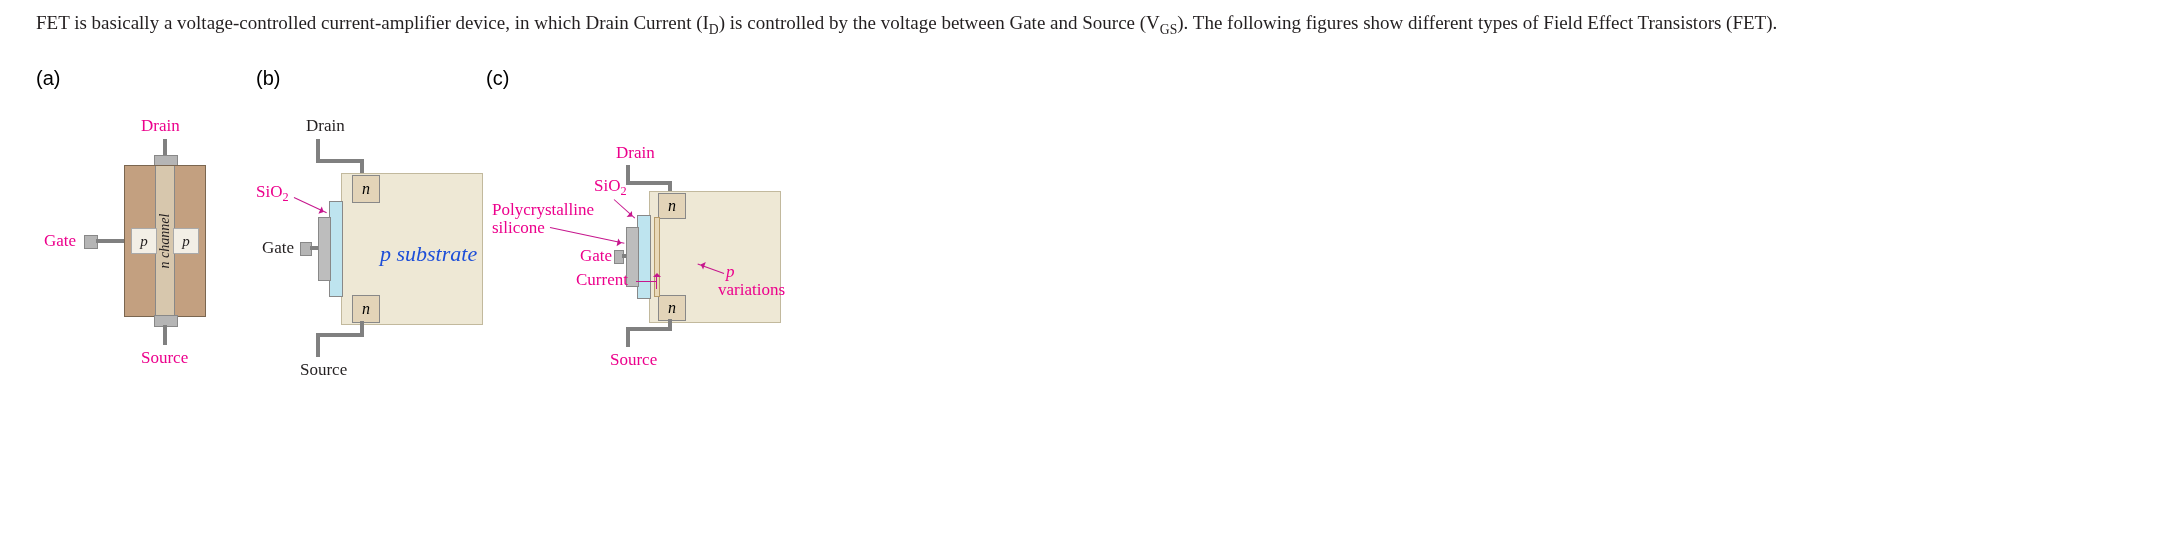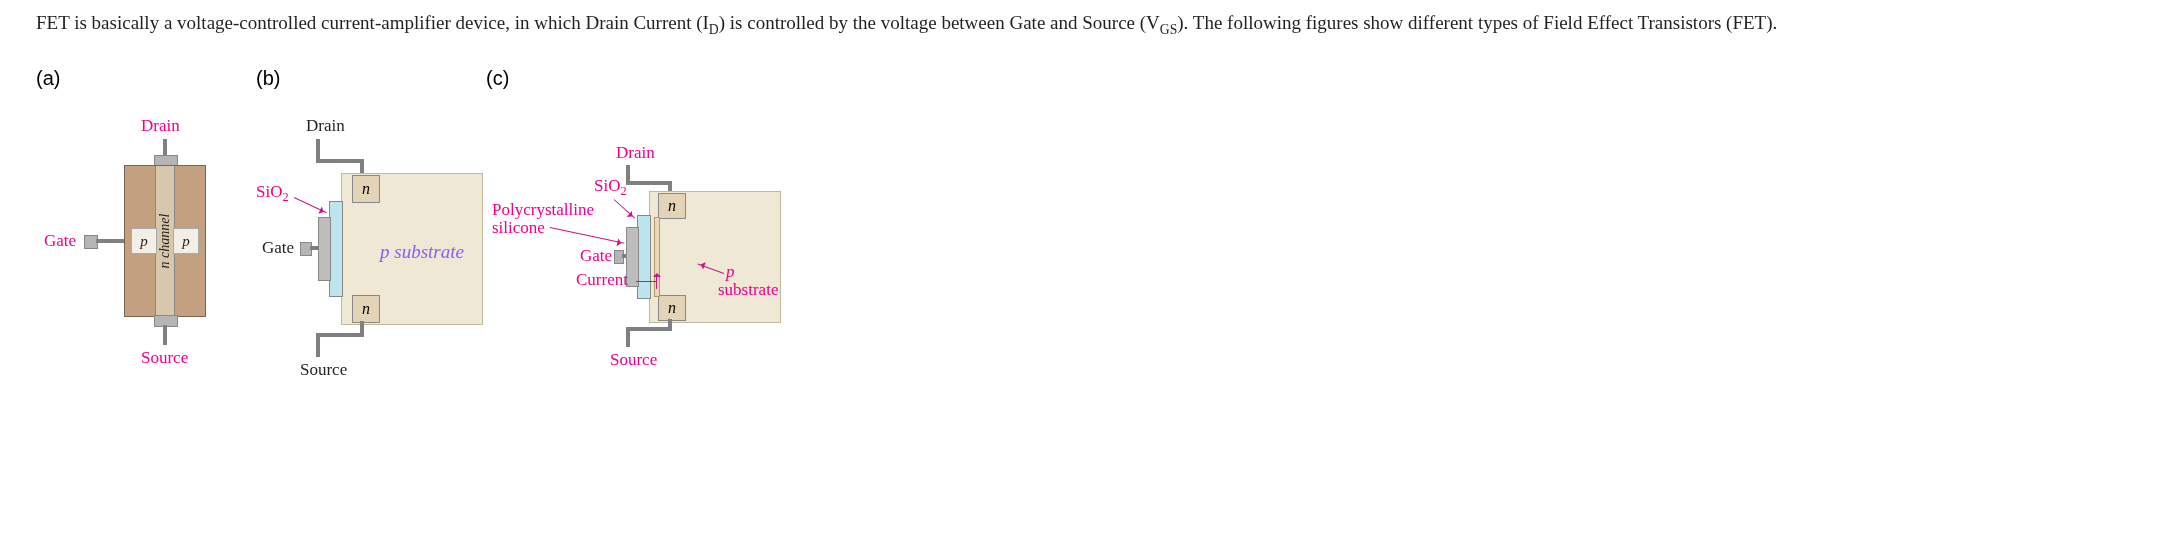--- a/index.html
+++ b/index.html
@@ -112,22 +112,22 @@
   }
   
   .sub-body {
     position: absolute;
     background: #eee8d5;
     border: 1px solid #c2b99d;
   }
   .sub-lbl {
     position: absolute;
     font-style: italic;
-    font-size: 19px;
-    color: #8b5cf6;
+    font-size: 22px;
+    color: #1d4ed8;
     white-space: nowrap;
   }
   
   .arrow {
     position: absolute;
     background: #c6168d;
     height: 1px;
   }
   .arrow::after { 
     content: "";
@@ -259,21 +259,21 @@
 
         <span class="lbl" style="left:94px; top:180px;">Gate</span>
         <div class="term-box" style="left:128px; top:183px; width:8px; height:12px;"></div>
         <div class="wire" style="left:136px; top:187px; width:4px; height:4px;"></div>
 
         <span class="lbl" style="left:90px; top:204px;">Current</span>
         <div class="arrow up" style="left:170px; top:208px; width:1px; height:14px; background:#c6168d;"></div>
         <div class="wire" style="left:150px; top:214px; width:20px; height:1px; background:#c6168d;"></div>
 
         <span class="lbl" style="left:240px; top:196px; font-style:italic;">p</span>
-        <span class="lbl" style="left:232px; top:214px;">substrate</span>
+        <span class="lbl" style="left:232px; top:214px;">variations</span>
         <div class="arrow" style="left:238px; top:206px; width:28px; transform: rotate(200deg); transform-origin:left center;"></div>
 
         <div class="wire" style="left:182px; top:252px; width:4px; height:12px;"></div>
         <div class="wire" style="left:140px; top:260px; width:46px; height:4px;"></div>
         <div class="wire" style="left:140px; top:260px; width:4px; height:20px;"></div>
         <span class="lbl" style="left:124px; top:284px;">Source</span>
       </div>
     </div>
 
   </div>

